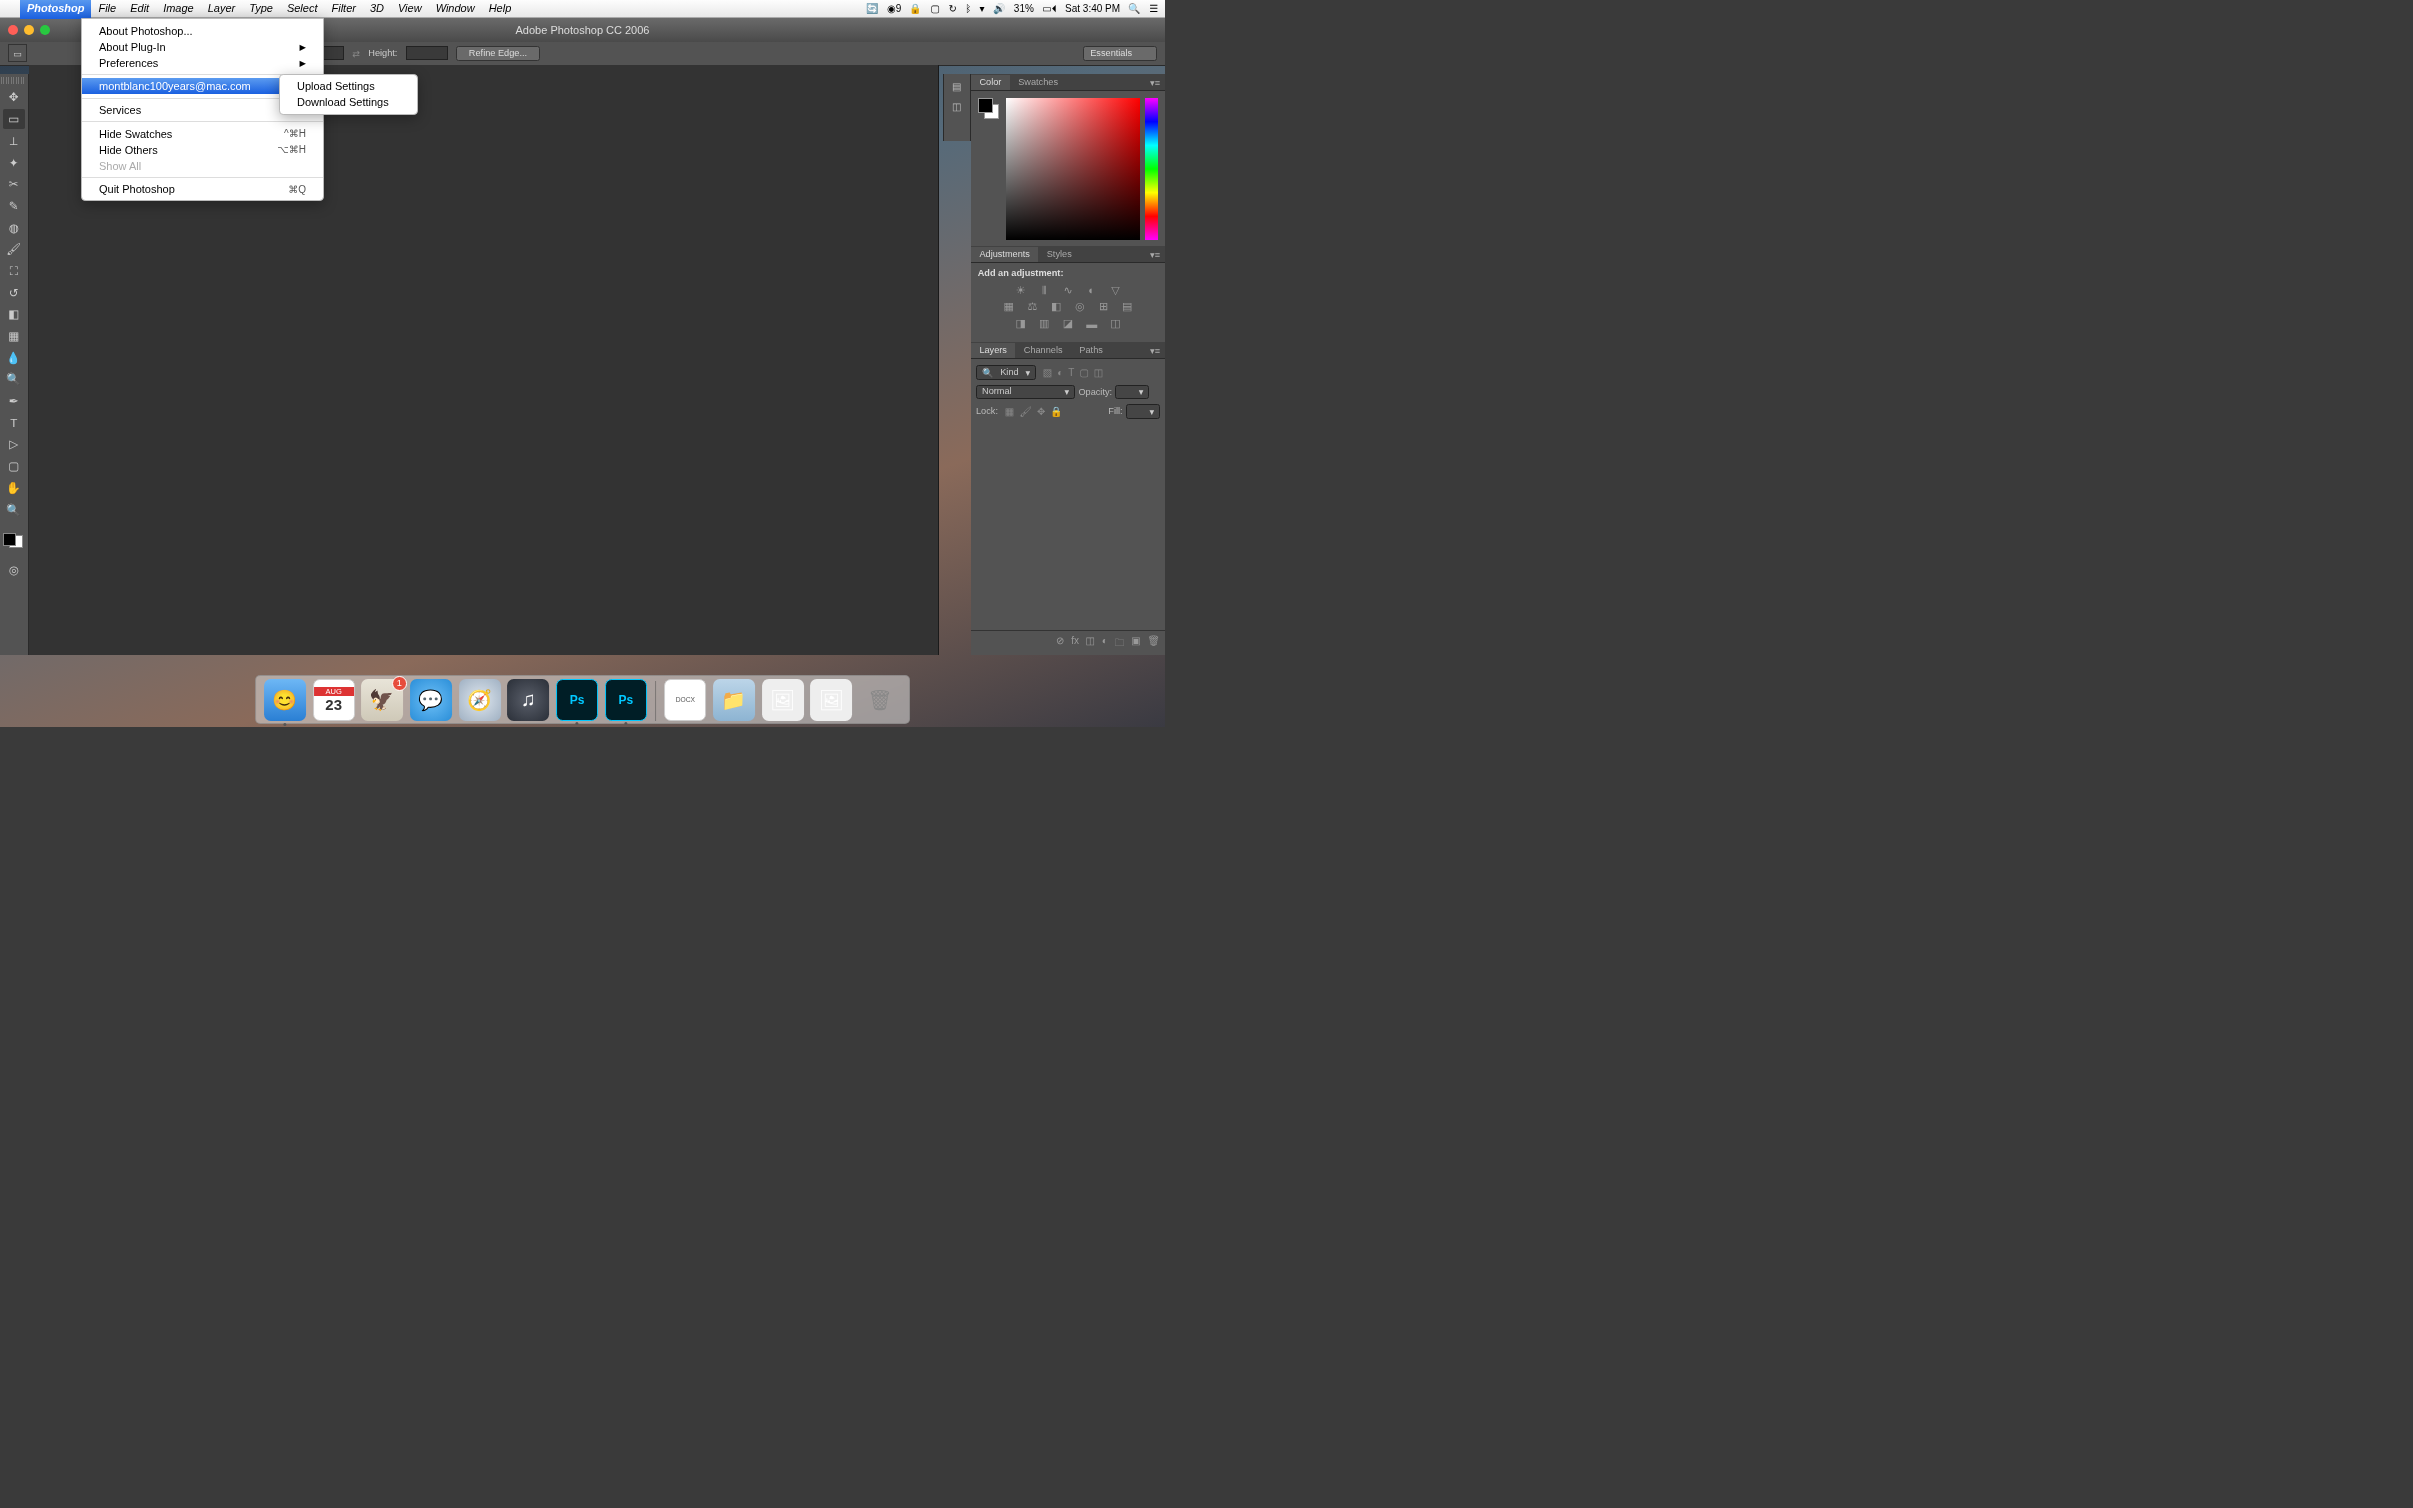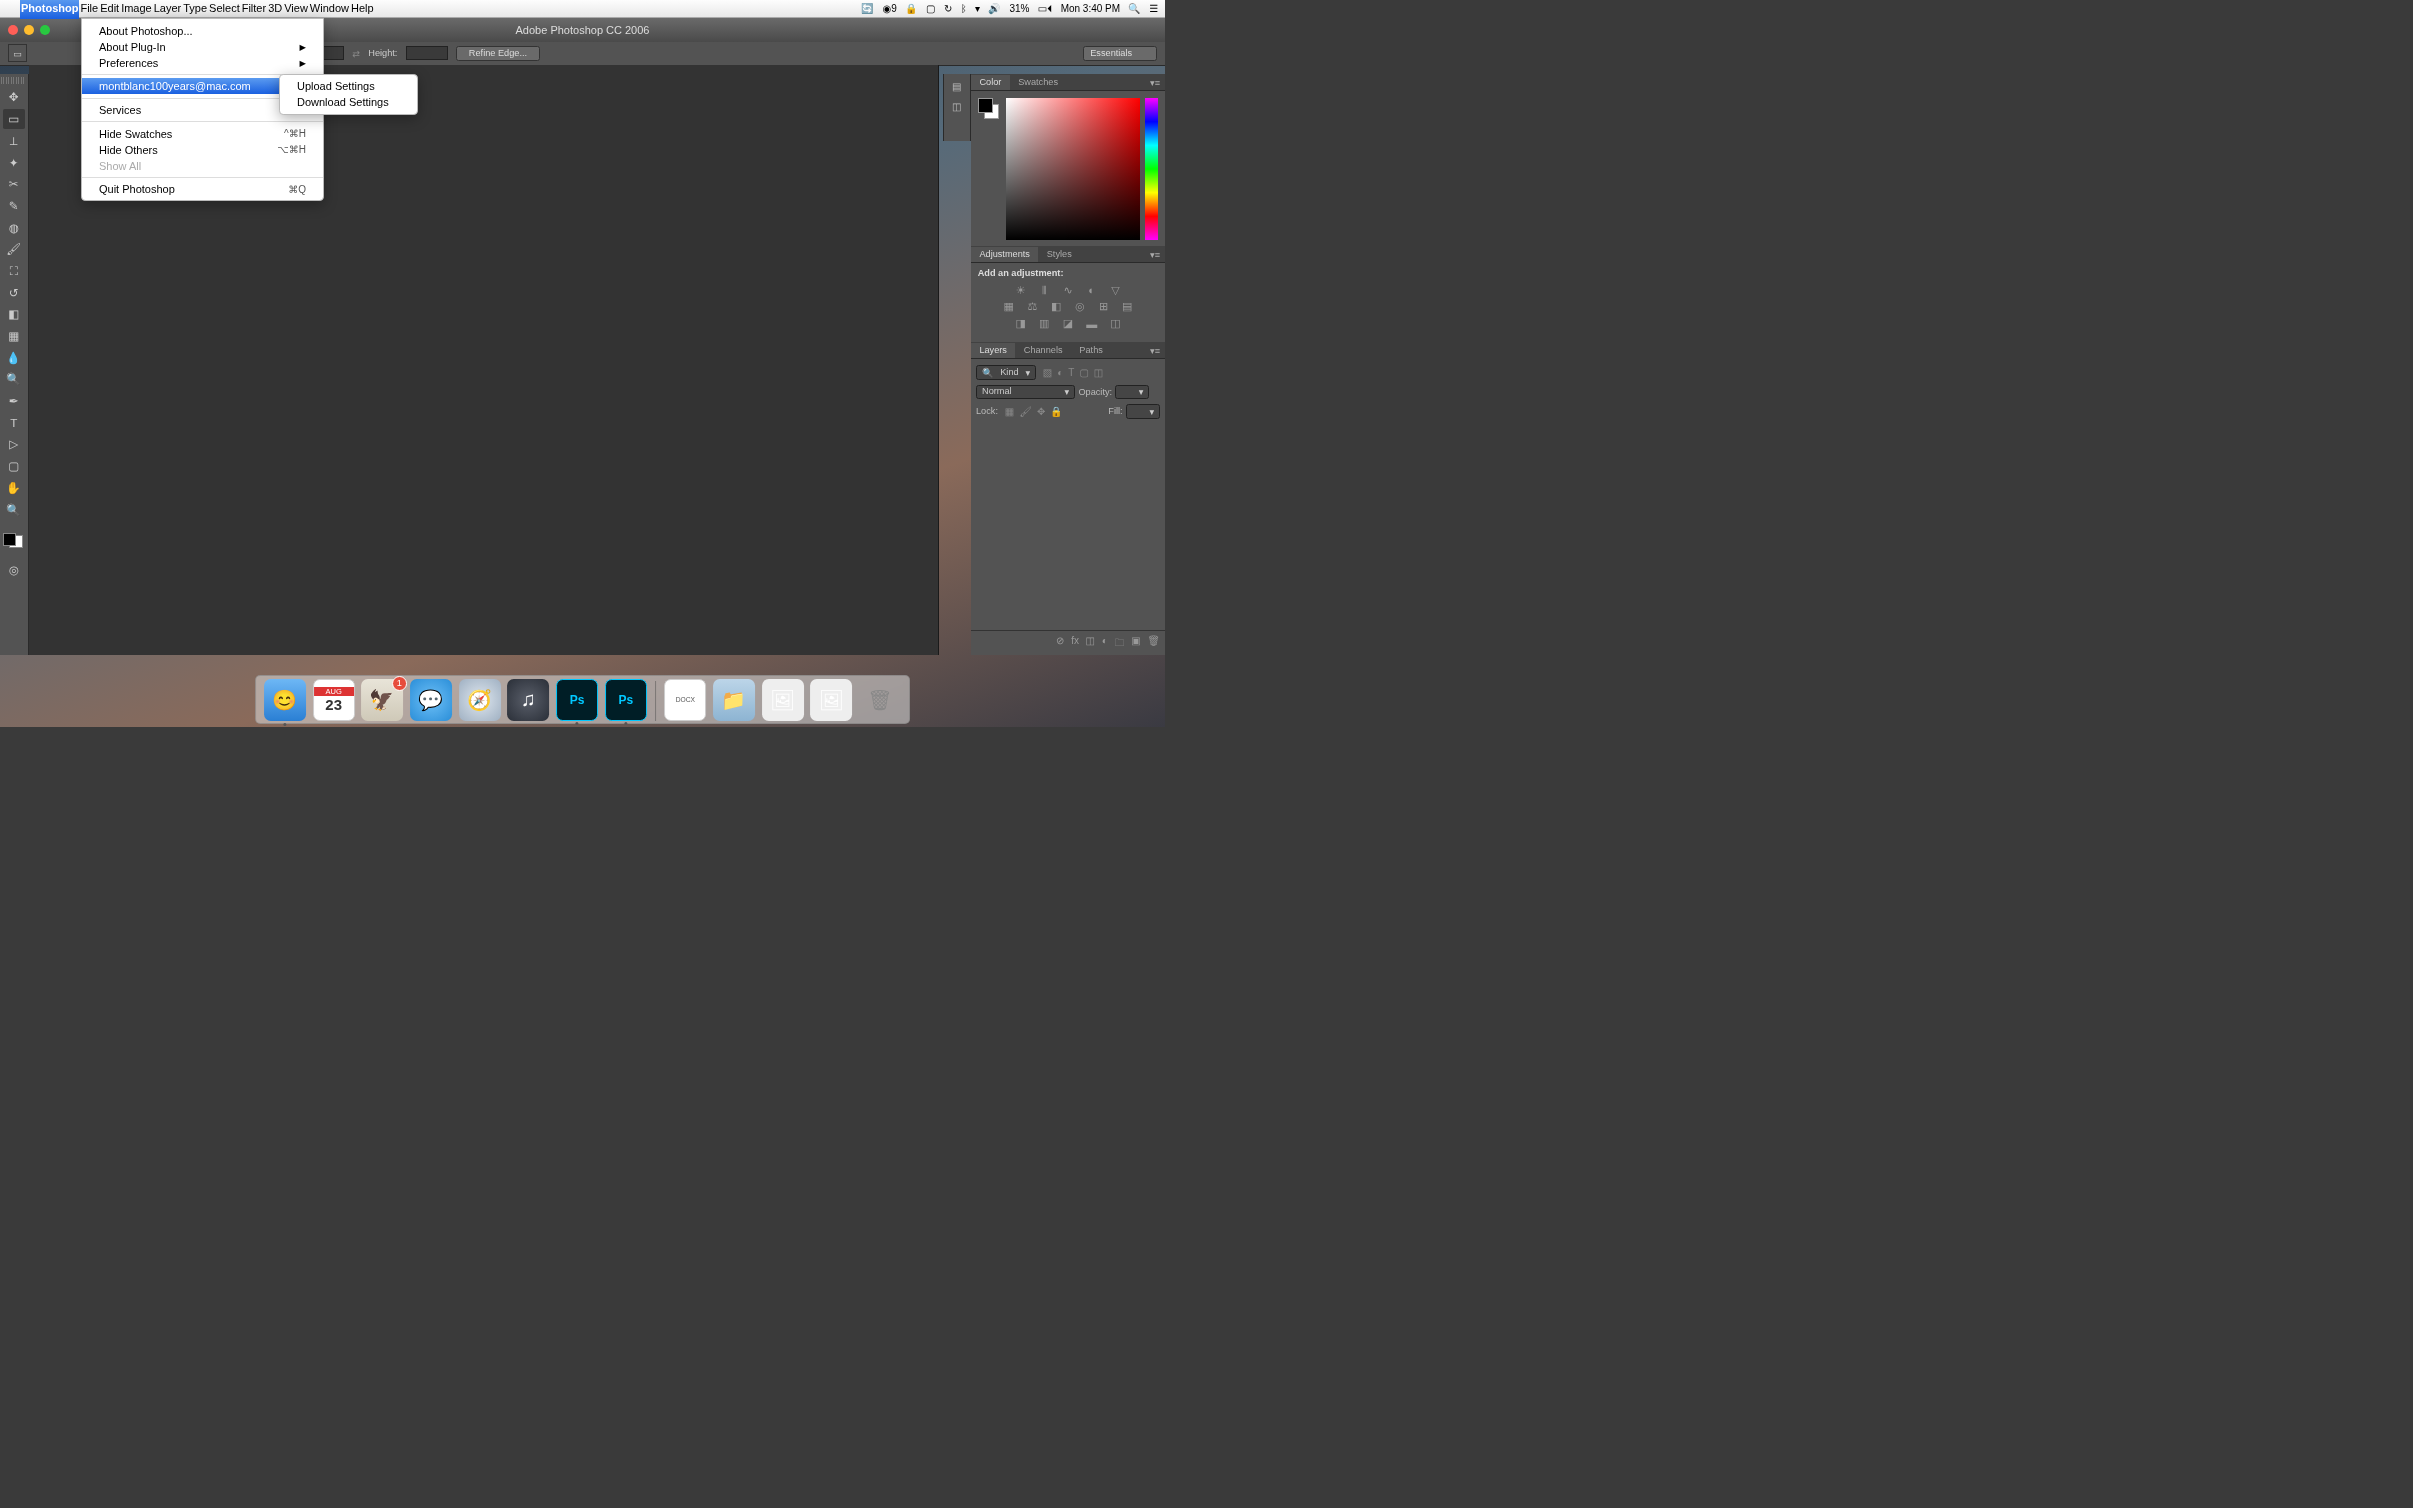--- a/index.html
+++ b/index.html
@@ -1,21 +1,21 @@
 <!DOCTYPE html>
 <html style="font-size:13.4px"><head>
 <meta charset="utf-8">
 <style>
 * { margin: 0; padding: 0; box-sizing: border-box; font-family: -apple-system, "Lucida Grande", sans-serif; }
 body { width: 1165px; height: 727px; background: #3a3a3a; overflow: hidden; position: relative; }
 
 
 .menubar { height: 18.4px; background: linear-gradient(#fdfdfd, #e8e8e8); display: flex; align-items: center; font-size: 11px; border-bottom: 0.8px solid #aaa; position: relative; z-index: 100; }
 .apple-icon { padding: 0 10px; font-size: 11.7px; }
-.menu-item { padding: 0 1px; height: 20px; line-height: 18.4px; cursor: default; }
+.menu-item { padding: 0 7px; height: 20px; line-height: 18.4px; cursor: default; font-style: italic; }
 .menu-item.active { background: linear-gradient(#5b9bf0, #1a60e0); color: white; font-weight: bold; }
 .menu-item.bold { font-weight: bold; }
 .menubar-right { margin-left: auto; display: flex; align-items: center; padding-right: 6.7px; gap: 8.4px; font-size: 10px; }
 .menubar-right span { display: inline-flex; align-items: center; }
 
 
 .dropdown { position: absolute; top: 18.4px; left: 37px; width: 243px; background: #fff; border: 0.8px solid #bbb; border-radius: 0 0 4.2px 4.2px; box-shadow: 0 3.4px 13.4px rgba(0,0,0,0.3); z-index: 200; font-size: 11px; padding: 3.4px 0; margin-left: 44px; }
 .dropdown-item { padding: 1.7px 17px; display: flex; justify-content: space-between; align-items: center; height: 16px; }
 .dropdown-item.selected { background: linear-gradient(#5b9bf0,#1a60e0); color: white; align-items: center; }
 .dropdown-item.disabled { color: #aaa; }
@@ -129,21 +129,21 @@
     <span>🔄</span>
     <span>◉ <span>9</span></span>
     <span>🔒</span>
     <span>▢</span>
     <span>↻</span>
     <span>ᛒ</span>
     <span>▾</span>
     <span>🔊</span>
     <span>31%</span>
     <span>▭⏴</span>
-    <span>Mon 3:40 PM</span>
+    <span>Sat 3:40 PM</span>
     <span>🔍</span>
     <span>☰</span>
   </div>
 </div>
 
 <div class="dropdown">
   <div class="dropdown-item">
       <span>About Photoshop...</span>
     </div>
   <div class="dropdown-item">

